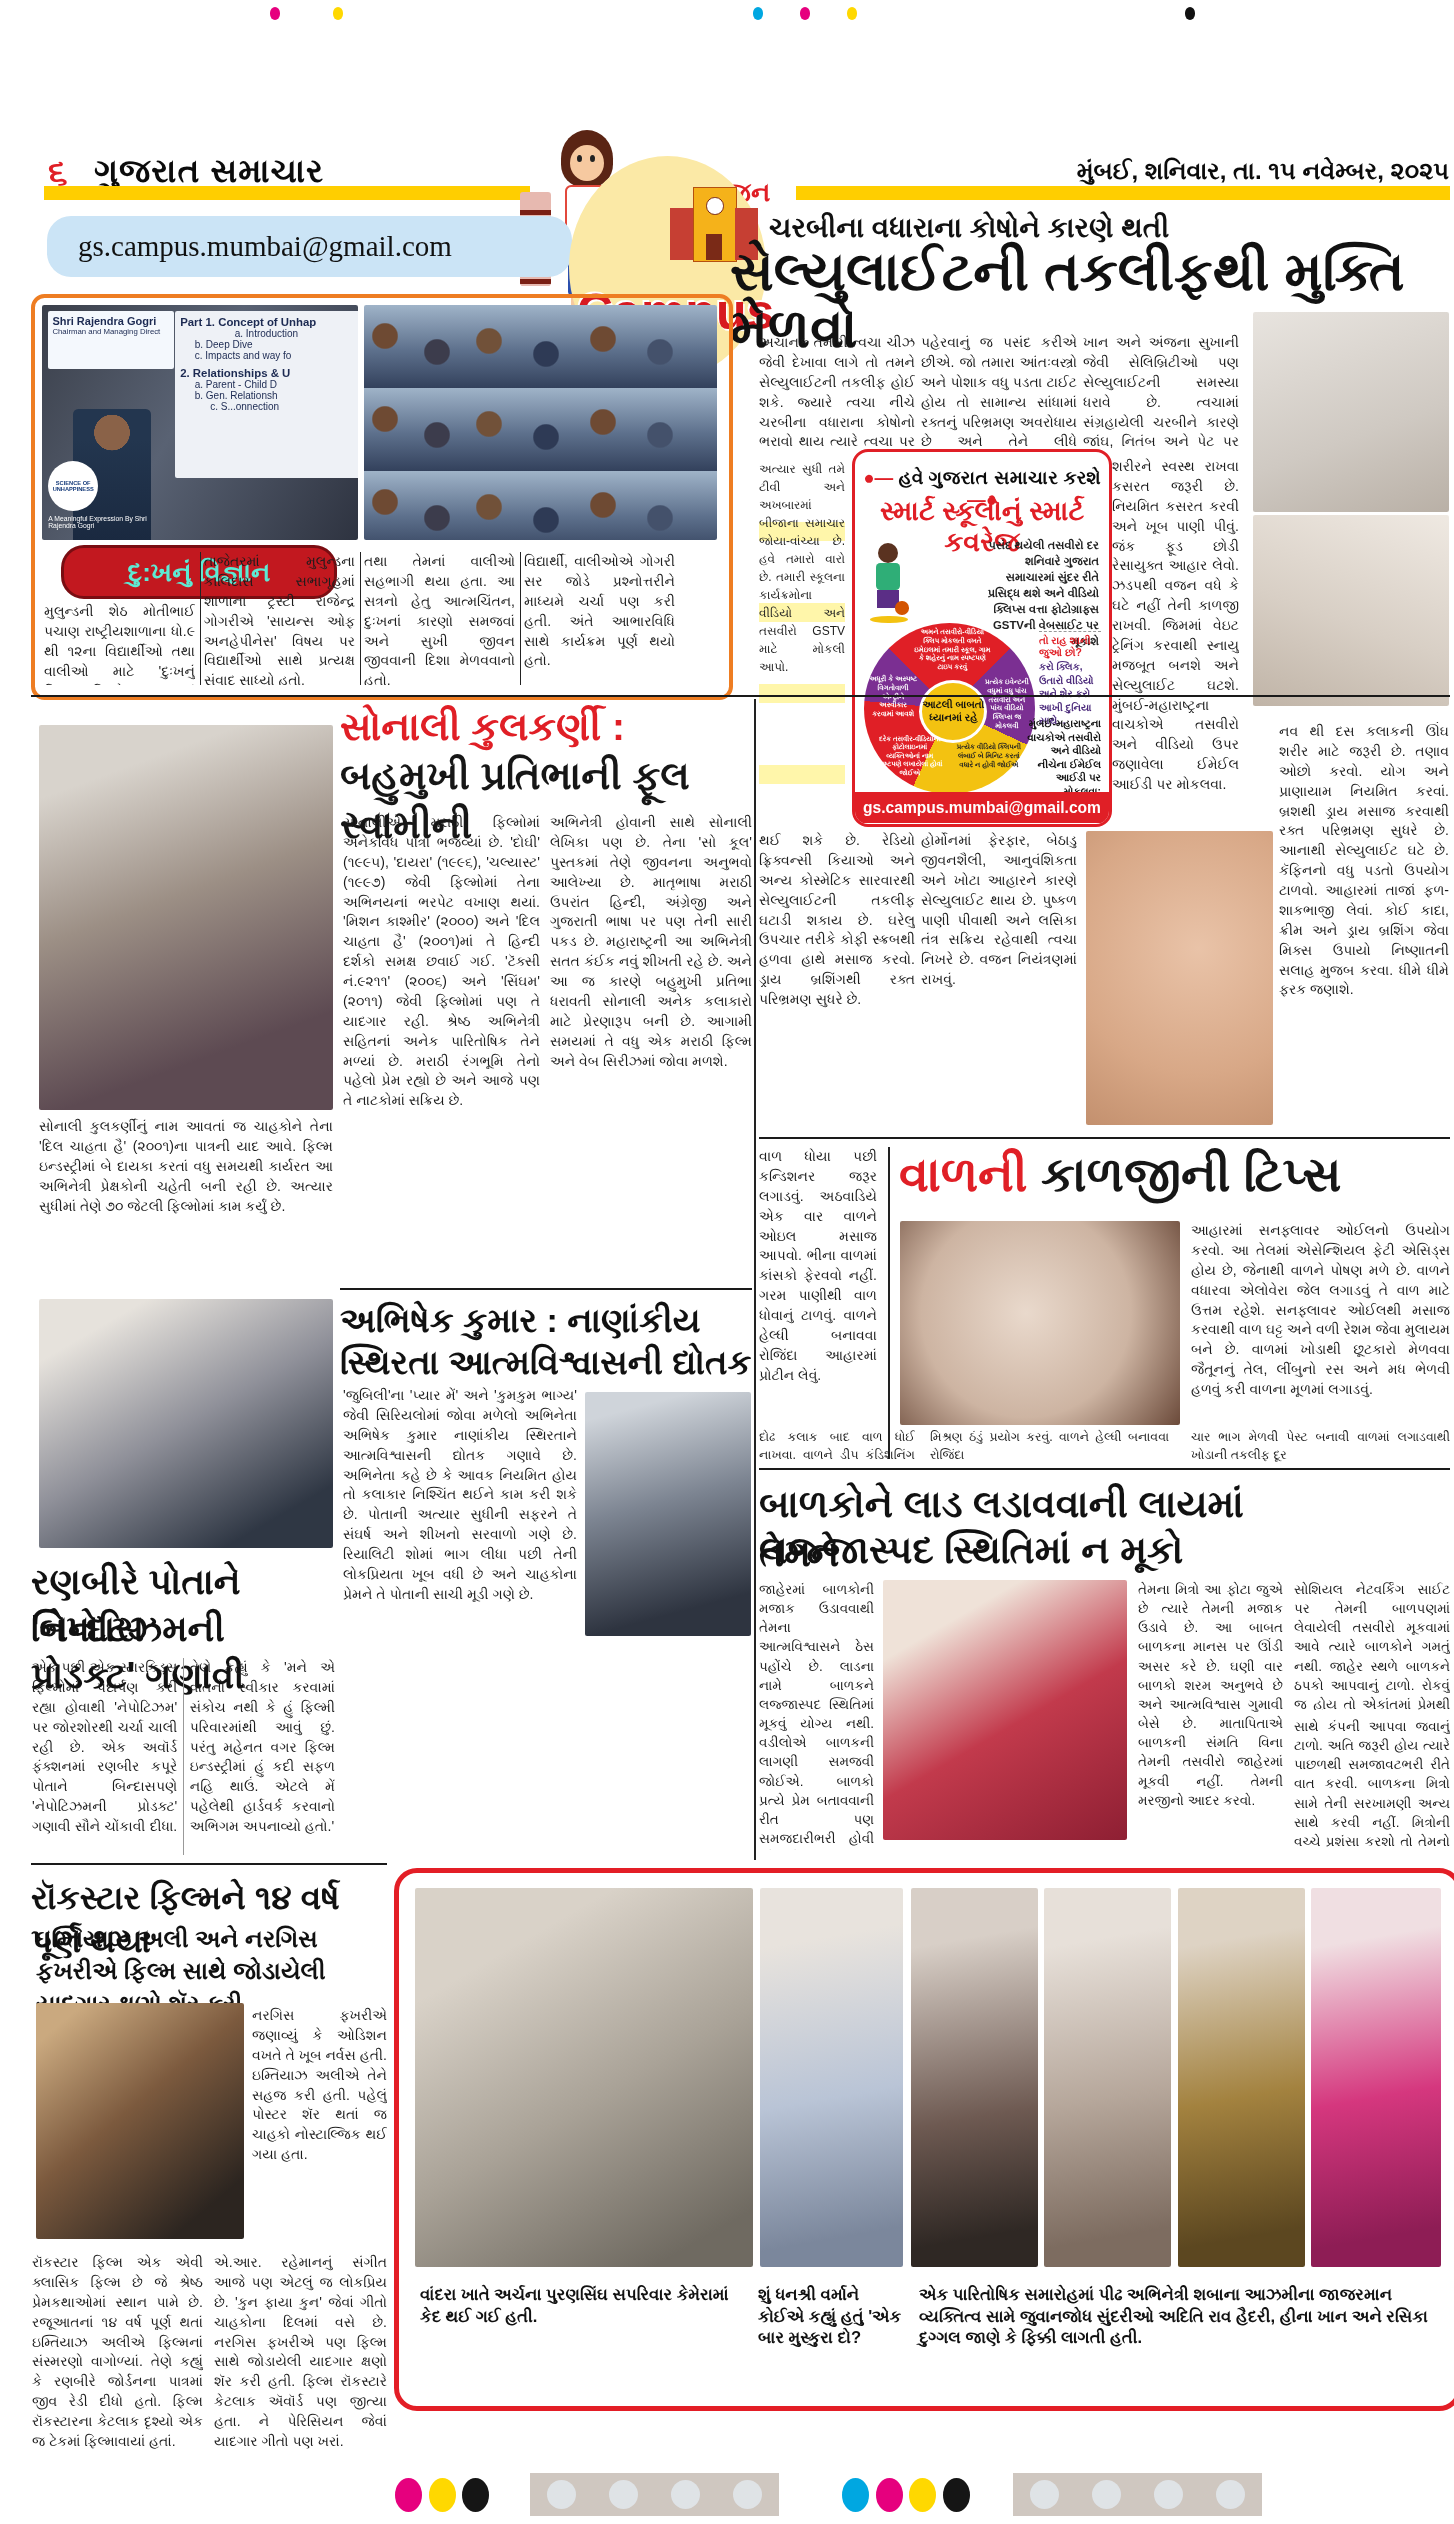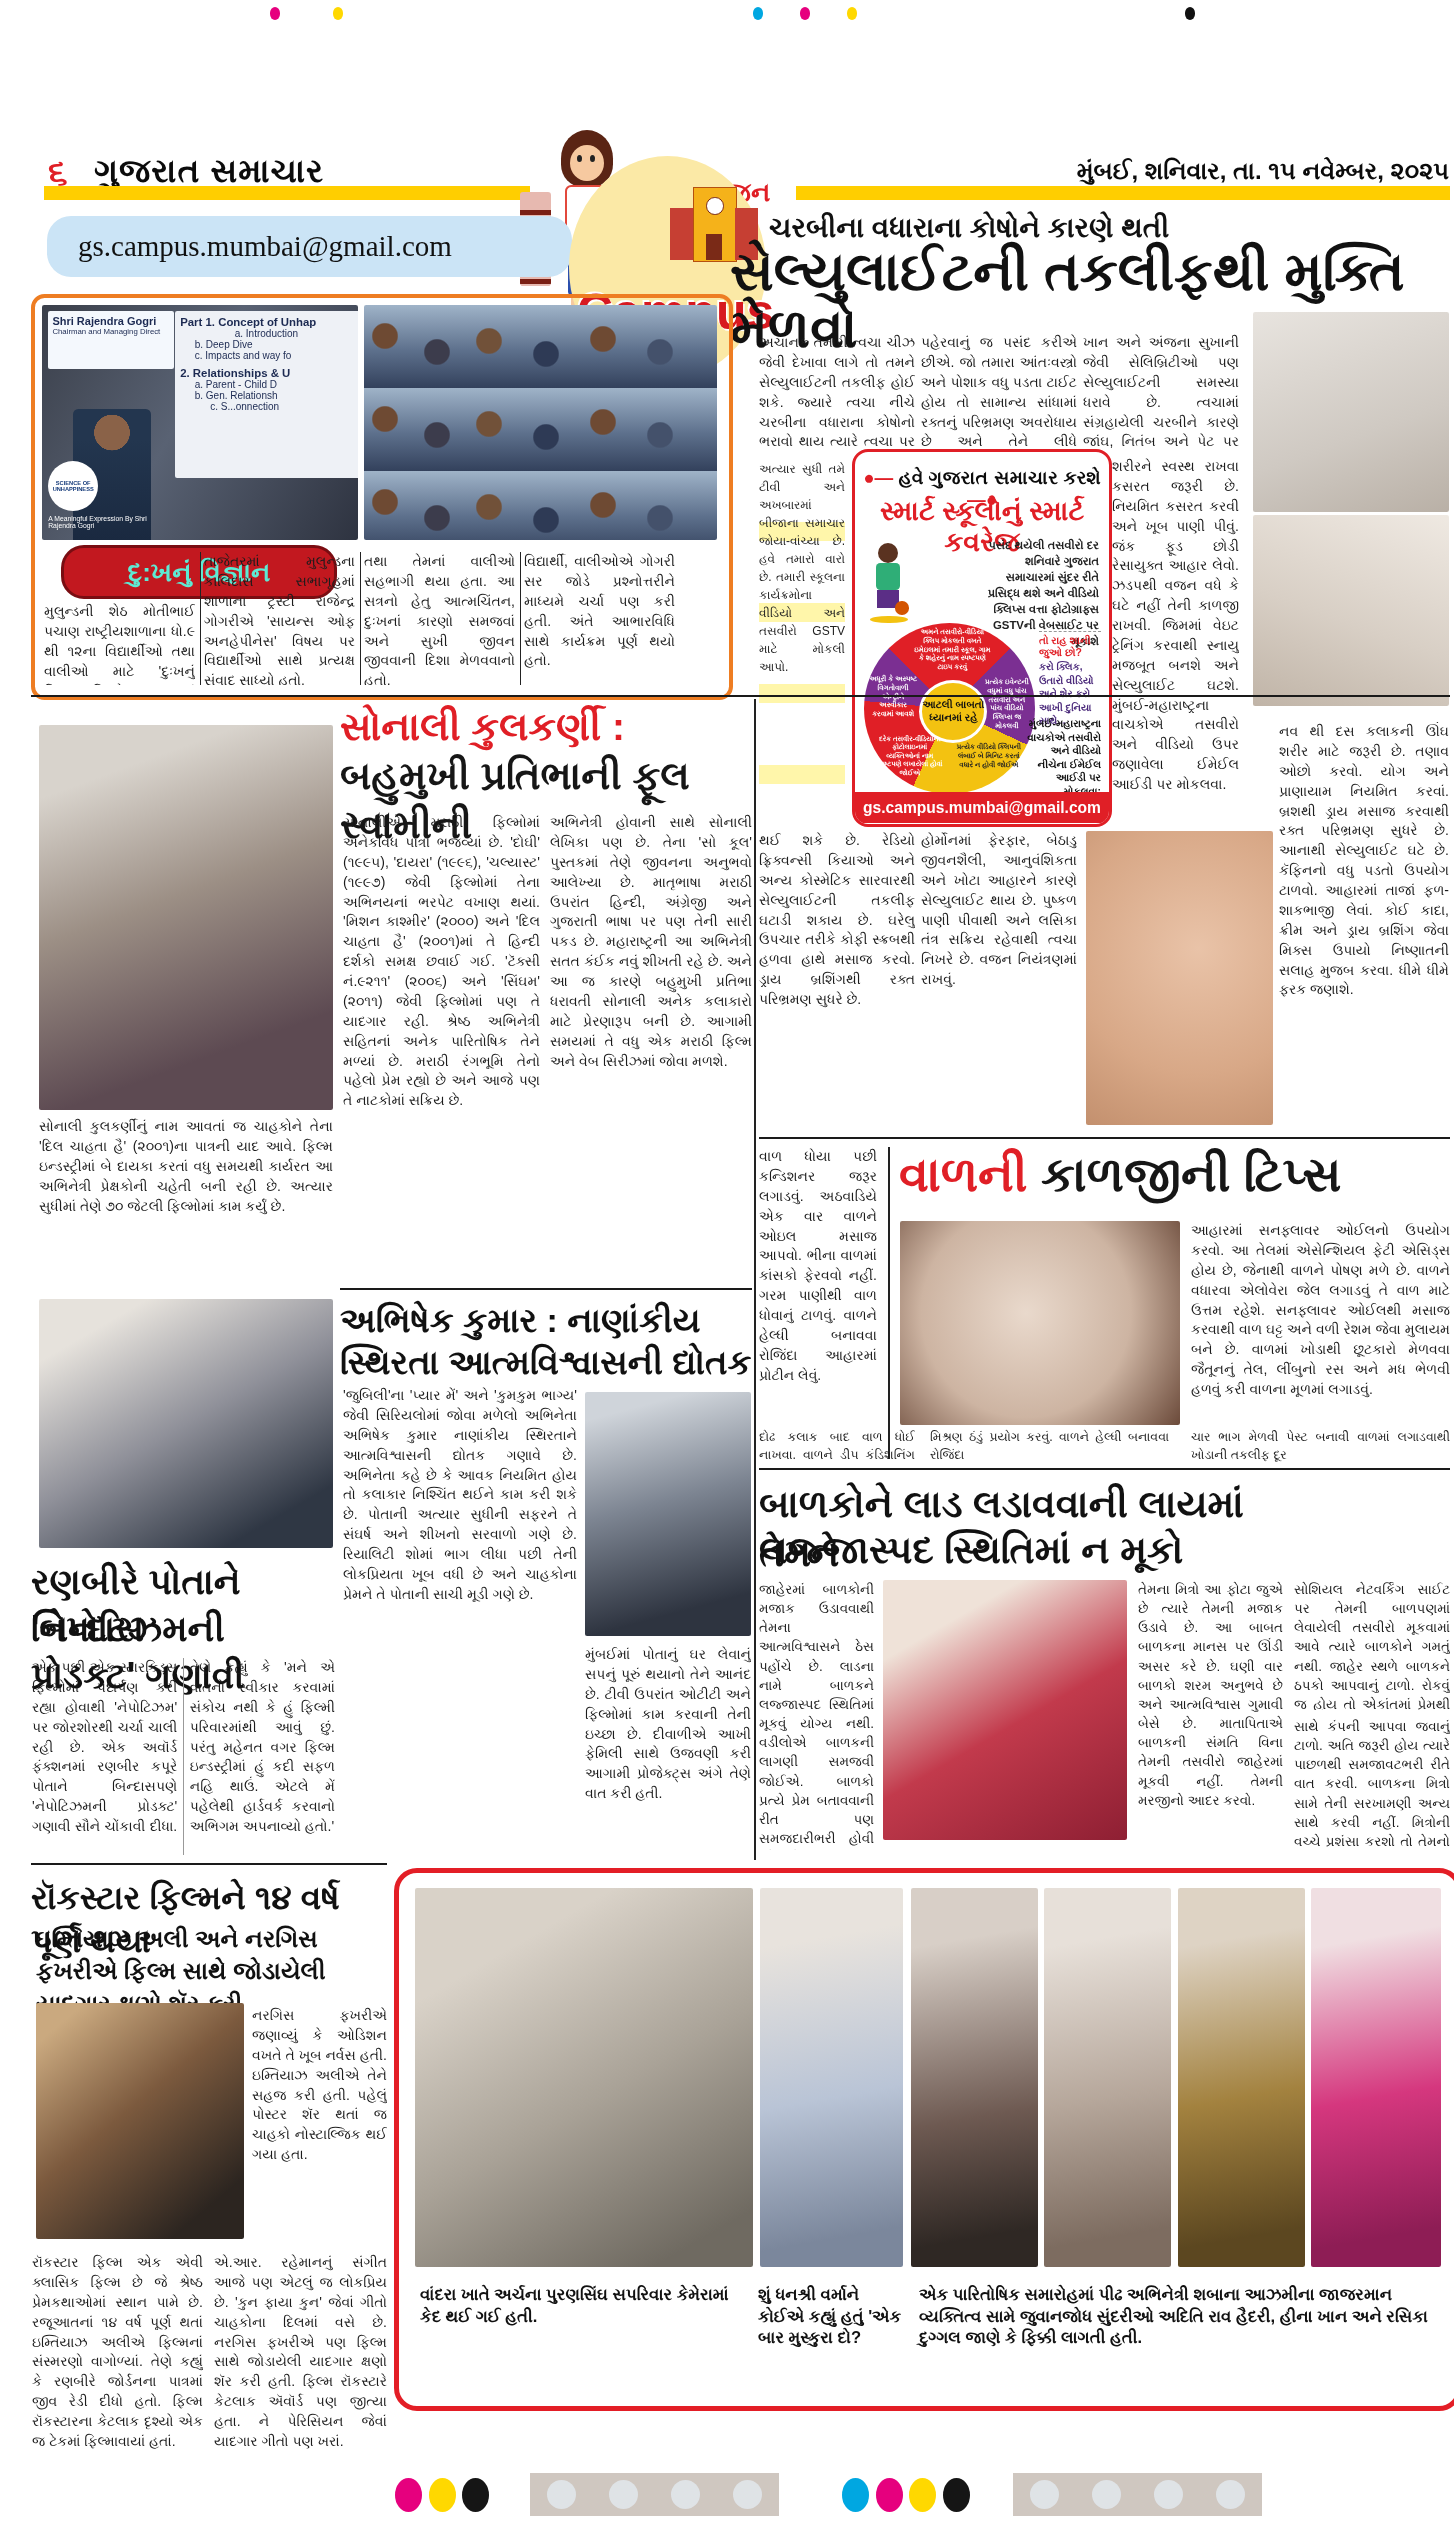--- a/index.html
+++ b/index.html
@@ -186,21 +186,20 @@
   <div class="abs ph" style="left:39px;top:725px;width:294px;height:385px;background:linear-gradient(160deg,#d8d3cc 15%,#9c8f85 45%,#5d4a52 80%);"></div>
   <div class="abs just" style="left:343px;top:813px;width:197px;height:462px;font-size:14px;">સોનાલીએ મરાઠી ફિલ્મોમાં અનેકવિધ પાત્રો ભજવ્યાં છે. 'દોઘી' (૧૯૯૫), 'દાયરા' (૧૯૯૬), 'ચલ્યાસ્ટ' (૧૯૯૭) જેવી ફિલ્મોમાં તેના અભિનયનાં ભરપેટ વખાણ થયાં. 'મિશન કાશ્મીર' (૨૦૦૦) અને 'દિલ ચાહતા હૈ' (૨૦૦૧)માં તે હિન્દી દર્શકો સમક્ષ છવાઈ ગઈ. 'ટૅક્સી નં.૯૨૧૧' (૨૦૦૬) અને 'સિંઘમ' (૨૦૧૧) જેવી ફિલ્મોમાં પણ તે યાદગાર રહી. શ્રેષ્ઠ અભિનેત્રી સહિતનાં અનેક પારિતોષિક તેને મળ્યાં છે. મરાઠી રંગભૂમિ તેનો પહેલો પ્રેમ રહ્યો છે અને આજે પણ તે નાટકોમાં સક્રિય છે.</div>
   <div class="abs just" style="left:550px;top:813px;width:202px;height:462px;font-size:14px;">અભિનેત્રી હોવાની સાથે સોનાલી લેખિકા પણ છે. તેના 'સો કૂલ' પુસ્તકમાં તેણે જીવનના અનુભવો આલેખ્યા છે. માતૃભાષા મરાઠી ઉપરાંત હિન્દી, અંગ્રેજી અને ગુજરાતી ભાષા પર પણ તેની સારી પકડ છે. મહારાષ્ટ્રની આ અભિનેત્રી સતત કંઈક નવું શીખતી રહે છે. અને આ જ કારણે બહુમુખી પ્રતિભા ધરાવતી સોનાલી અનેક કલાકારો માટે પ્રેરણારૂપ બની છે. આગામી સમયમાં તે વધુ એક મરાઠી ફિલ્મ અને વેબ સિરીઝમાં જોવા મળશે.</div>
   <div class="abs just" style="left:39px;top:1117px;width:294px;height:166px;font-size:14px;">સોનાલી કુલકર્ણીનું નામ આવતાં જ ચાહકોને તેના 'દિલ ચાહતા હૈ' (૨૦૦૧)ના પાત્રની યાદ આવે. ફિલ્મ ઇન્ડસ્ટ્રીમાં બે દાયકા કરતાં વધુ સમયથી કાર્યરત આ અભિનેત્રી પ્રેક્ષકોની ચહેતી બની રહી છે. અત્યાર સુધીમાં તેણે ૭૦ જેટલી ફિલ્મોમાં કામ કર્યું છે.</div>
 
   <div class="abs hr" style="left:340px;top:1288px;width:412px;height:1.6px;"></div>
   <div class="abs cap" style="left:340px;top:1298px;width:412px;font-size:34px;font-weight:bold;">અભિષેક કુમાર : નાણાંકીય</div>
   <div class="abs cap" style="left:340px;top:1340px;width:412px;font-size:34px;font-weight:bold;">સ્થિરતા આત્મવિશ્વાસની દ્યોતક</div>
   <div class="abs just" style="left:343px;top:1386px;width:234px;height:468px;font-size:14px;">'જુબિલી'ના 'પ્યાર મેં' અને 'કુમકુમ ભાગ્ય' જેવી સિરિયલોમાં જોવા મળેલો અભિનેતા અભિષેક કુમાર નાણાંકીય સ્થિરતાને આત્મવિશ્વાસની દ્યોતક ગણાવે છે. અભિનેતા કહે છે કે આવક નિયમિત હોય તો કલાકાર નિશ્ચિંત થઈને કામ કરી શકે છે. પોતાની અત્યાર સુધીની સફરને તે સંઘર્ષ અને શીખનો સરવાળો ગણે છે. રિયાલિટી શોમાં ભાગ લીધા પછી તેની લોકપ્રિયતા ખૂબ વધી છે અને ચાહકોના પ્રેમને તે પોતાની સાચી મૂડી ગણે છે.</div>
   <div class="abs ph" style="left:585px;top:1392px;width:166px;height:244px;background:linear-gradient(165deg,#cfd4da 10%,#7d8592 45%,#2e3440 85%);"></div>
-  <div class="abs just" style="left:585px;top:1645px;width:166px;height:208px;font-size:14px;">મુંબઈમાં પોતાનું ઘર લેવાનું સપનું પૂરું થયાનો તેને આનંદ છે. ટીવી ઉપરાંત ઓટીટી અને ફિલ્મોમાં કામ કરવાની તેની ઇચ્છા છે. દીવાળીએ આખી ફેમિલી સાથે ઉજવણી કરી આગામી પ્રોજેક્ટ્સ અંગે તેણે વાત કરી હતી.</div>
 
   <div class="abs ph" style="left:39px;top:1299px;width:294px;height:249px;background:linear-gradient(150deg,#e6e2dc 15%,#8f9099 50%,#2f3744 85%);"></div>
   <div class="abs cap" style="left:31px;top:1559px;width:304px;font-size:36px;font-weight:bold;">રણબીરે પોતાને બિન્દાસ</div>
   <div class="abs cap" style="left:31px;top:1606px;width:304px;font-size:36px;font-weight:bold;">'નેપોટિઝમની પ્રોડક્ટ' ગણાવી</div>
   <div class="abs just colrule" style="left:32px;top:1658px;width:303px;height:197px;font-size:14px;column-count:2;column-gap:12.5px;">એક પછી એક સ્ટારકિડ્સ ફિલ્મોમાં પદાર્પણ કરી રહ્યા હોવાથી 'નેપોટિઝમ' પર જોરશોરથી ચર્ચા ચાલી રહી છે. એક અવૉર્ડ ફંક્શનમાં રણબીર કપૂરે પોતાને બિન્દાસપણે 'નેપોટિઝમની પ્રોડક્ટ' ગણાવી સૌને ચોંકાવી દીધા. તેણે કહ્યું કે 'મને એ વાતનો સ્વીકાર કરવામાં સંકોચ નથી કે હું ફિલ્મી પરિવારમાંથી આવું છું. પરંતુ મહેનત વગર ફિલ્મ ઇન્ડસ્ટ્રીમાં હું કદી સફળ નહિ થાઉં. એટલે મેં પહેલેથી હાર્ડવર્ક કરવાનો અભિગમ અપનાવ્યો હતો.'</div>
 
   <div class="abs hr" style="left:31px;top:1863px;width:356px;height:2.1px;"></div>
   <div class="abs cap" style="left:31px;top:1877px;width:356px;font-size:33px;font-weight:bold;">રૉકસ્ટાર ફિલ્મને ૧૪ વર્ષ પૂર્ણ થયા</div>
   <div class="abs cap" style="left:36px;top:1923px;width:346px;font-size:24px;font-weight:bold;line-height:1.35;">ઇમ્તિયાઝ અલી અને નરગિસ ફખરીએ ફિલ્મ સાથે જોડાયેલી યાદગાર ક્ષણો શૅર કરી</div>
   <div class="abs ph" style="left:36px;top:2003px;width:208px;height:236px;background:linear-gradient(140deg,#caa97f 10%,#7c5a3e 45%,#2c2520 85%);"></div>

